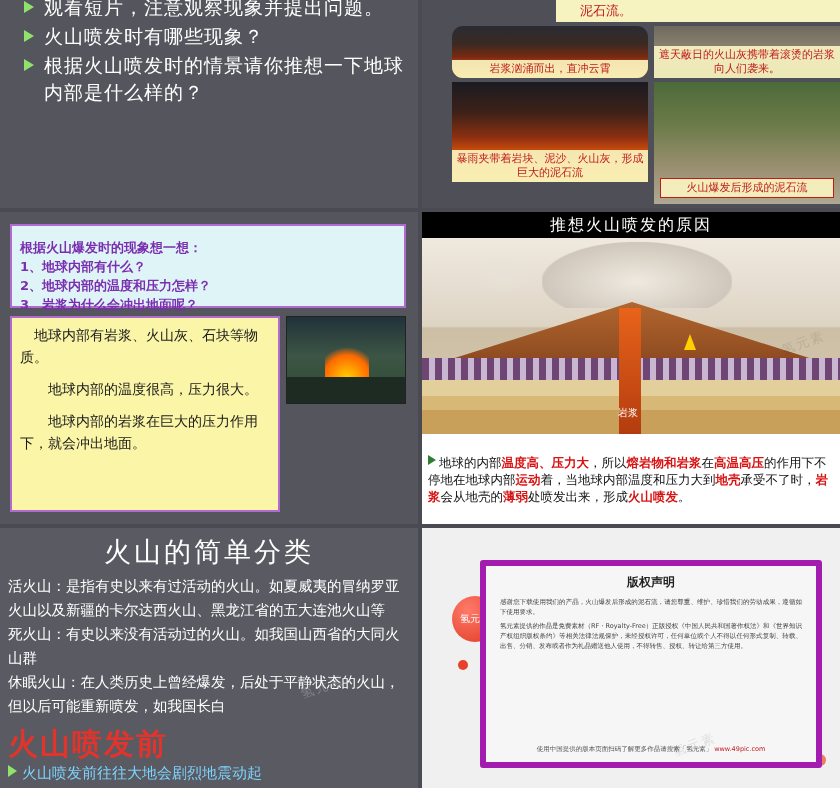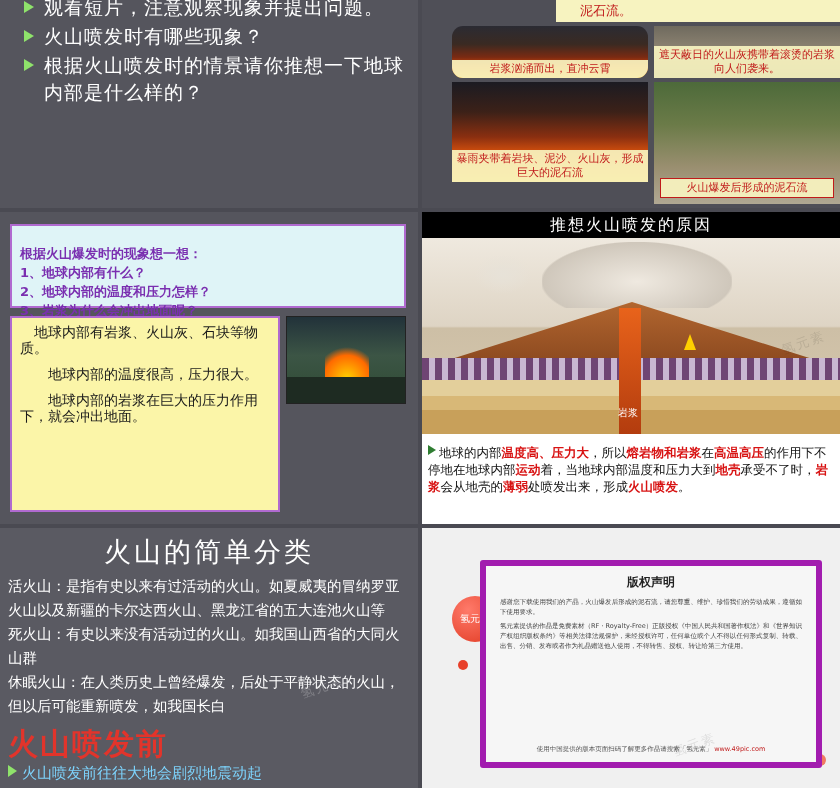--- a/index.html
+++ b/index.html
@@ -19,33 +19,33 @@
   .capbar{background:#f7f3c0;color:#c01a1a;font-size:13px;line-height:17px;padding:2px 4px;box-sizing:border-box;text-align:center;}
   .photo{position:absolute;overflow:hidden;}
   .ph-cap{position:absolute;left:0;right:0;bottom:0;background:rgba(247,243,192,.93);color:#c01a1a;font-size:11px;line-height:14px;padding:2px 3px;box-sizing:border-box;text-align:center;}
   .lava1{background:linear-gradient(180deg,#2b2b33 0%,#3a2a22 35%,#7a2a12 60%,#d64b0b 78%,#f5a000 100%);}
   .lava2{background:linear-gradient(180deg,#1b1b22 0%,#3c2118 30%,#8a2f10 55%,#e8590c 75%,#ffb300 100%);}
   .ash{background:linear-gradient(180deg,#6f6a5e 0%,#8a8170 40%,#55514a 100%);}
   .mud{background:linear-gradient(180deg,#4d6a3a 0%,#6b7b48 35%,#9a8f70 70%,#b0a893 100%);}
 
   
   #s3{left:0;top:212px;width:418px;height:312px;background:#55555d;}
-  .qbox{position:absolute;left:10px;top:12px;width:396px;height:84px;background:#dff4f7;border:2px solid #b06ad0;box-sizing:border-box;padding:18px 8px;}
+  .qbox{position:absolute;left:10px;top:12px;width:396px;height:84px;background:#dff4f7;border:2px solid #b06ad0;box-sizing:border-box;padding:12px 8px;}
   .qbox p{margin:0;color:#7a2fb0;font-size:13px;line-height:19px;font-weight:bold;}
   .ybox{position:absolute;left:10px;top:104px;width:270px;height:196px;background:#fbf5a8;border:2px solid #b06ad0;box-sizing:border-box;padding:6px 8px;}
-  .ybox p{margin:0 0 10px 0;color:#1a1a1a;font-size:14px;line-height:16px;}
+  .ybox p{margin:0 0 10px 0;color:#1a1a1a;font-size:14px;line-height:22px;}
   .ybox p.i1{text-indent:14px;}
   .ybox p.i2{text-indent:28px;}
   .volc-pic{position:absolute;left:286px;top:104px;width:120px;height:88px;background:linear-gradient(180deg,#22323a 0%,#3c5545 45%,#2e4a33 100%);border:1px solid #222;box-sizing:border-box;overflow:hidden;}
 
   
   #s4{left:422px;top:212px;width:418px;height:312px;background:#ffffff;}
   .s4title{background:#000;color:#fff;font-size:16px;line-height:26px;text-align:center;letter-spacing:2px;}
   .diagram{position:relative;height:196px;background:linear-gradient(180deg,#efe9df 0%,#ded4c4 45%,#cdbfa6 46%,#d8c9ad 100%);overflow:hidden;}
-  .s4text{padding:10px 6px;font-size:12.5px;line-height:17px;color:#111;}
+  .s4text{padding:20px 6px;font-size:12.5px;line-height:17px;color:#111;}
   .r{color:#d81313;font-weight:bold;}
   .s4text .tri{display:inline-block;width:0;height:0;border-left:8px solid #2f7d32;border-top:5px solid transparent;border-bottom:5px solid transparent;margin-right:3px;vertical-align:2px;}
 
   
   #s5{left:0;top:528px;width:418px;height:260px;background:#5a5a62;}
   .s5title{color:#fff;font-size:27px;text-align:center;letter-spacing:3px;margin:6px 0 4px 0;}
   .s5p{color:#fff;font-size:14.5px;line-height:24px;margin:0 6px 0 8px;}
   .s5big{position:absolute;left:8px;top:196px;color:#e2342b;font-size:30px;font-weight:bold;letter-spacing:2px;}
   .s5last{position:absolute;left:8px;top:236px;color:#7dd3fc;font-size:15px;}
   .s5last .tri{display:inline-block;width:0;height:0;border-left:9px solid #8fe36b;border-top:6px solid transparent;border-bottom:6px solid transparent;margin-right:5px;vertical-align:1px;}

